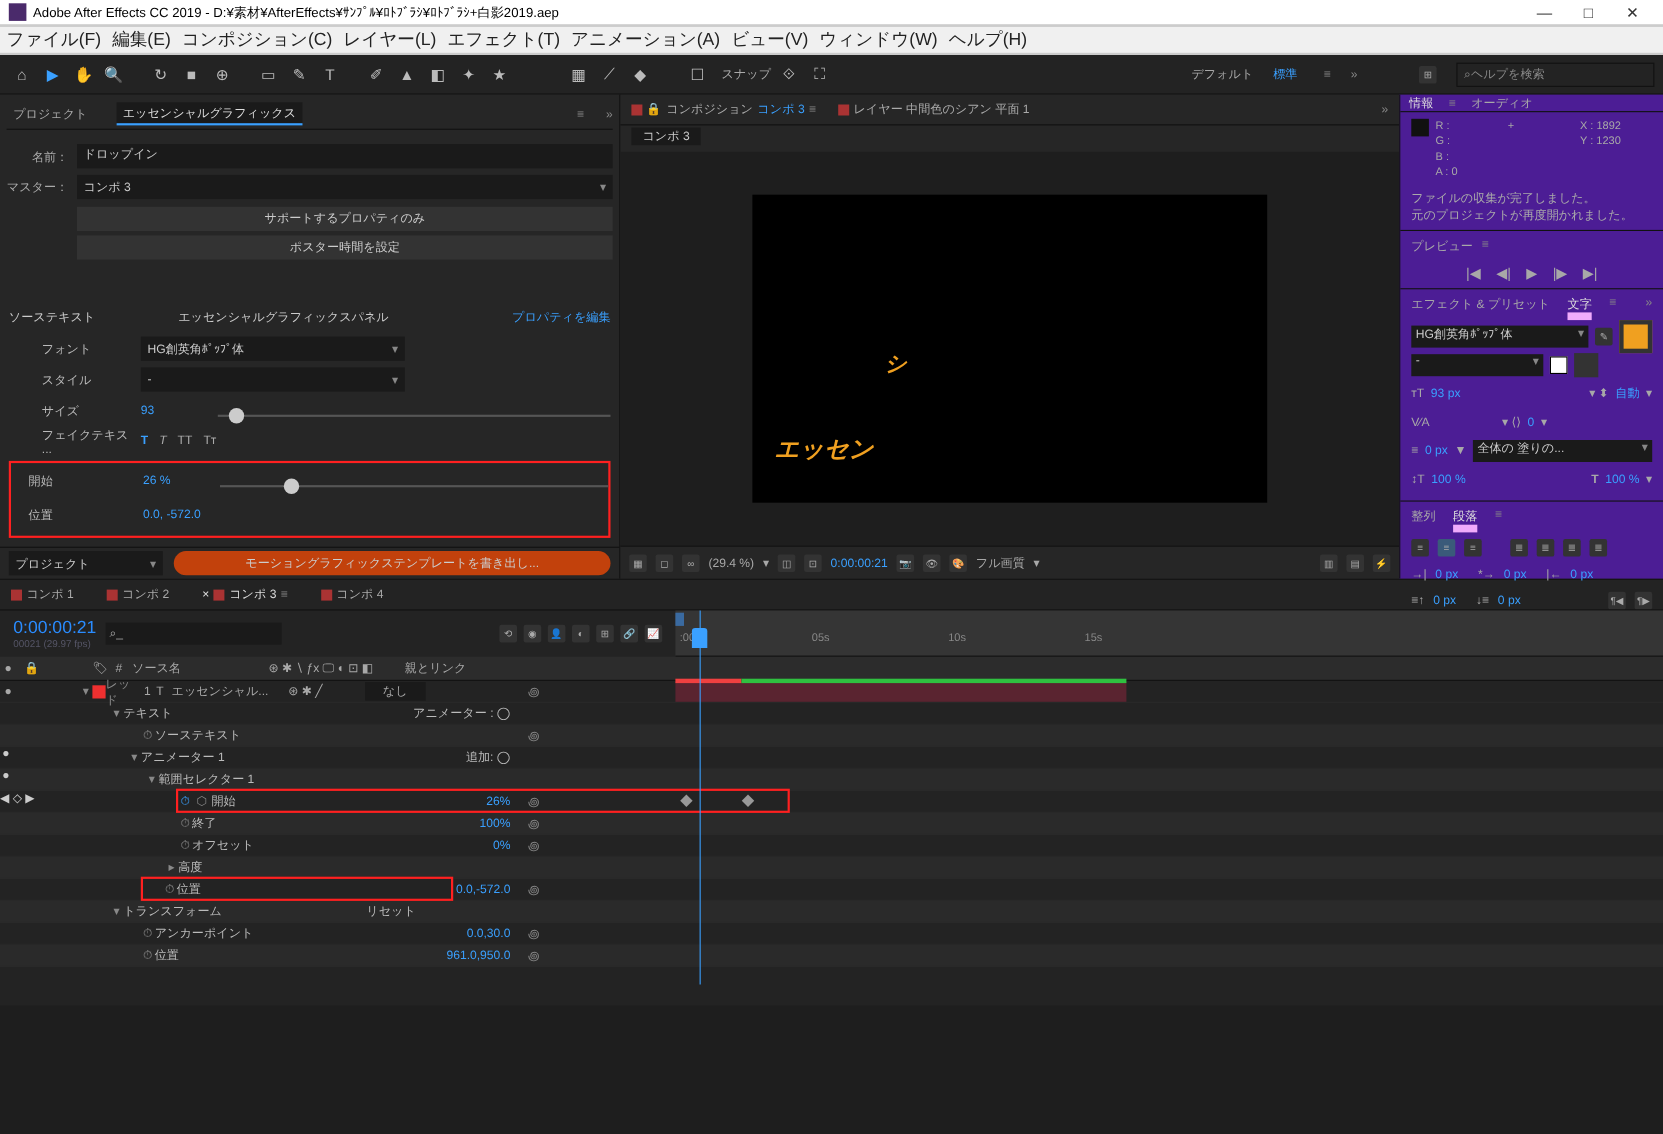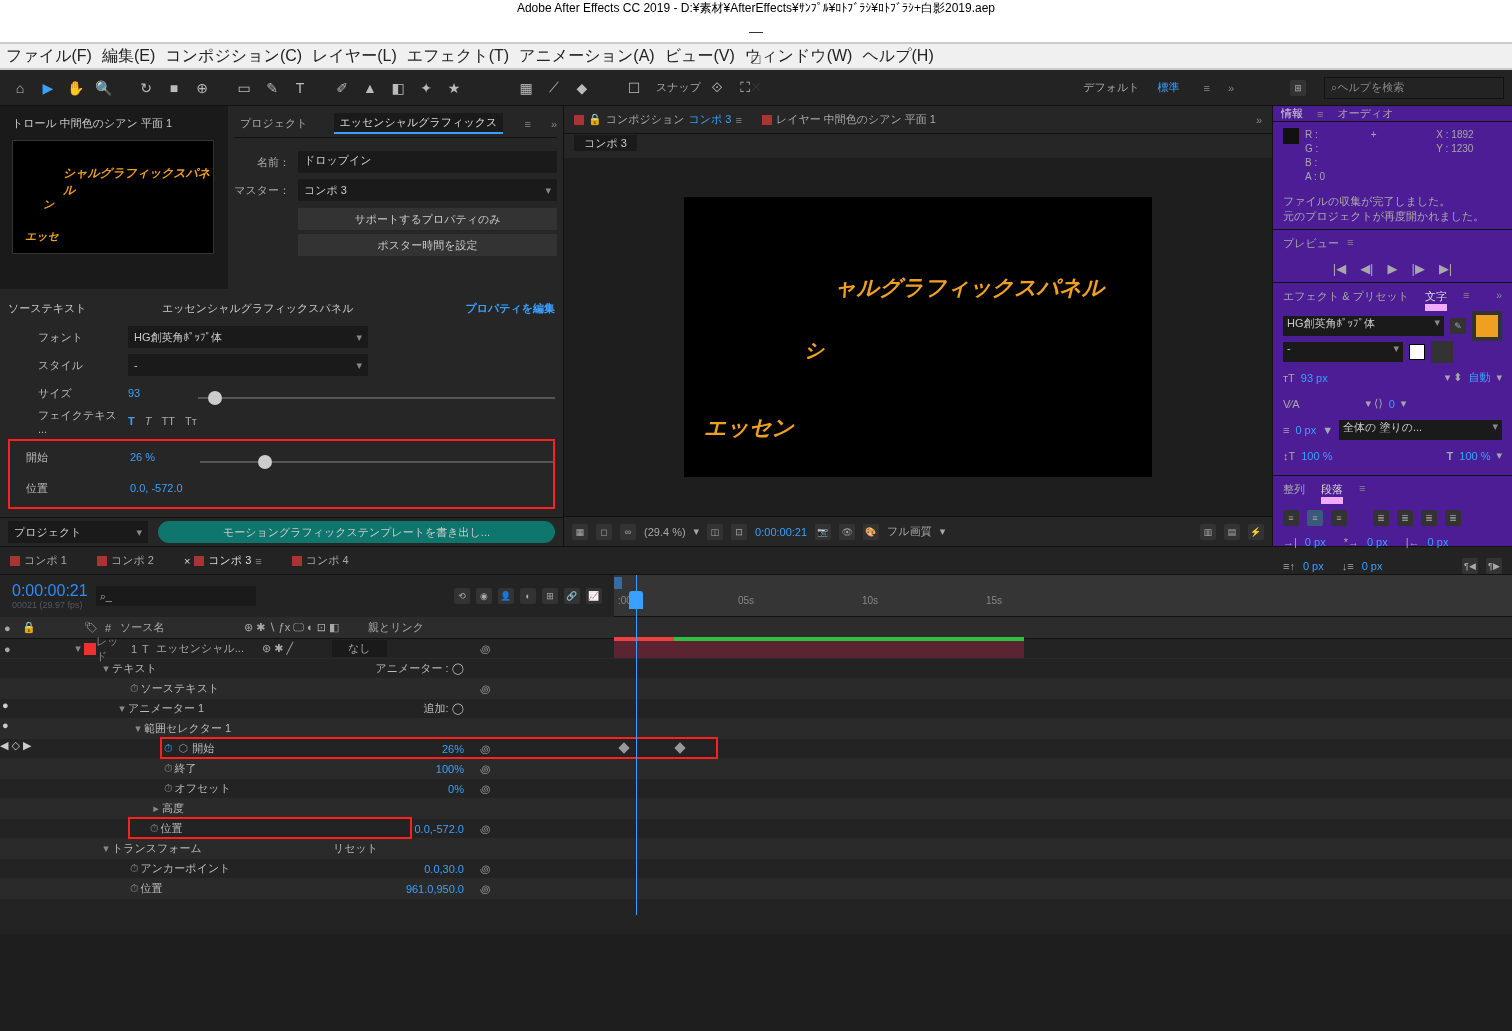--- a/index.html
+++ b/index.html
@@ -1,17 +1,17 @@
 <!DOCTYPE html>
 <html><head>
 <meta charset="utf-8">
 <style>
 * { margin: 0; padding: 0; box-sizing: border-box; font-family: "Segoe UI", Arial, sans-serif; }
 body { background: #1e1e1e; color: #a8a8a8; font-size: 11px; overflow: hidden; width: 1512px; height: 1031px; }
-.title-bar { background: #fff; color: #000; height: 44px; display: flex; align-items: center; padding: 0 24px; border-bottom: 2px solid #ccc; flex-direction: column; }
+.title-bar { background: #fff; color: #000; height: 24px; display: flex; align-items: center; padding: 0 8px; border-bottom: 2px solid #ccc; }
 .title-bar .logo { width: 16px; height: 16px; background: #4a2a6b; margin-right: 6px; display:inline-block;}
 .title-bar .title { flex: 1; font-size: 12px; }
 .title-bar .wbtn { width: 40px; height: 28px; text-align: center; line-height: 28px; font-size: 14px; color:#333;}
 .menu-bar { background: #f0f0f0; color: #222; height: 26px; display: flex; align-items: center; padding: 0 6px; gap: 10px; font-size: 16px; border-bottom:2px solid #ccc;}
 .menu-bar span { cursor: default; }
 .toolbar { background: #232323; height: 36px; display: flex; align-items: center; padding: 0 8px; gap: 4px; border-bottom:1px solid #111;}
 .tool-ico { width: 24px; height: 24px; display:flex; align-items:center; justify-content:center; color:#bbb; font-size:14px;}
 .tool-sep { width: 10px; }
 .snap-label { color:#aaa; margin-left:6px; }
 .tool-right { margin-left:auto; display:flex; align-items:center; gap:18px;}
@@ -28,33 +28,33 @@
 .egp-tabs .tab { color:#aaa; padding:2px 6px;}
 .egp-tabs .tab.active { background:#1a1a1a; color:#ddd; border-bottom:2px solid #3aa0ff;}
 .form-row { display:flex; align-items:center; height:28px; gap:8px;}
 .form-row .lbl { width:56px; color:#aaa; text-align:right;}
 .form-row .val-box { background:#1a1a1a; flex:1; height:22px; padding:2px 6px; color:#ccc;}
 .support-btn { background:#333; height:22px; text-align:center; line-height:22px; color:#ccc; margin:4px 0 4px 64px;}
 .props-area { padding:4px 8px; }
 .props-header { display:flex; align-items:center; height:30px; }
 .props-header .h1 { width:154px; color:#ccc;}
 .props-header .h2 { flex:1; color:#ccc;}
-.props-header .edit { color:#3aa0ff;font-weight:bold;}
+.props-header .edit { color:#3aa0ff;}
 .prop-row { display:flex; align-items:center; height:28px; }
 .prop-row .lbl { width:120px; padding-left:30px; color:#bbb;}
 .prop-row .val { width:70px; color:#3aa0ff;}
 .prop-row .ctl { flex:1;}
 .red-box { border: 2px solid #ff2020; padding:2px 0;}
 .select-box { background:#1a1a1a; height:22px; display:flex; align-items:center; padding:0 6px; color:#ccc; position:relative;}
 .select-box::after { content:"▾"; position:absolute; right:6px; color:#888;}
 .slider-track { height:2px; background:#555; position:relative; margin-top:10px;}
 .slider-thumb { width:14px; height:14px; border-radius:50%; background:#ccc; position:absolute; top:-6px;}
 .egp-bottom { display:flex; align-items:center; height:36px; padding:0 8px; gap:10px; border-top:1px solid #111;}
 .egp-bottom .sel { background:#1a1a1a; width:140px; height:22px; padding:2px 6px; color:#ccc;}
-.egp-bottom .export-btn { background:#0f766e; flex:1; height:22px; text-align:center; line-height:22px; color:#ccc; border-radius:12px;}
+.egp-bottom .export-btn { background:#c2410c; flex:1; height:22px; text-align:center; line-height:22px; color:#ccc; border-radius:12px;}
 .panel-center { flex:1; background:#262626; display:flex; flex-direction:column;}
 .comp-tabs { height:28px; display:flex; align-items:center; padding:0 10px; gap:20px;border-bottom:1px solid #111;}
 .comp-tabs .t { display:flex; gap:4px; align-items:center; color:#aaa;}
 .comp-tabs .link { color:#3aa0ff;}
 .comp-crumb { height:24px; padding:2px 10px;}
 .comp-crumb .crumb { background:#1a1a1a; padding:2px 10px; color:#ccc;}
 .viewport { flex:1; background:#1e1e1e; display:flex; align-items:center; justify-content:center;}
 .stage { width:468px; height:280px; background:#000; position:relative;}
 .txt-or { position:absolute; color:#f0a020; font-weight:bold; font-style:italic;}
 .viewport-toolbar { height:30px; display:flex; align-items:center; padding:0 8px; gap:8px; border-top:1px solid #111; font-size:11px;}
@@ -168,28 +168,20 @@
       <span>⌕ </span>
       <span>ヘルプを検索</span>
     </div>
   </div>
 </div>
 
 <div class="main">
 
   <div class="panel-left">
     <div class="panel-left-top">
-      <div class="preview-small">
-        <div class="preview-small-header">トロール 中間色のシアン 平面 1</div>
-        <div class="preview-box">
-          <div class="txt-or" style="top:24px;left:50px;font-size:12px">シャルグラフィックスパネル</div>
-          <div class="txt-or" style="top:56px;left:30px;font-size:11px">ン</div>
-          <div class="txt-or" style="top:88px;left:12px;font-size:11px">エッセ</div>
-        </div>
-      </div>
       <div class="egp-form">
         <div class="egp-tabs">
           <span class="tab">プロジェクト</span>
           <span class="tab active">エッセンシャルグラフィックス</span>
           <span style="margin-left:auto;color:#888">≡</span>
           <span style="color:#888">»</span>
         </div>
         <div class="form-row">
           <span class="lbl">名前：</span>
           <div class="val-box">ドロップイン</div>
@@ -271,21 +263,20 @@
         <span style="width:10px;height:10px;background:#a33;display:inline-block"></span>
         <span>レイヤー 中間色のシアン 平面 1</span>
       </div>
       <span style="margin-left:auto;color:#888">»</span>
     </div>
     <div class="comp-crumb">
       <span class="crumb">コンポ 3</span>
     </div>
     <div class="viewport">
       <div class="stage">
-        <div class="txt-or" style="top:76px;left:150px;font-size:22px">ャルグラフィックスパネル</div>
         <div class="txt-or" style="top:140px;left:120px;font-size:20px">シ</div>
         <div class="txt-or" style="top:216px;left:20px;font-size:22px">エッセン</div>
       </div>
     </div>
     <div class="viewport-toolbar">
       <span class="fake-ico">▦</span>
       <span class="fake-ico">◻</span>
       <span class="fake-ico">∞</span>
       <span>(29.4 %)</span>
       <span>▾</span>

